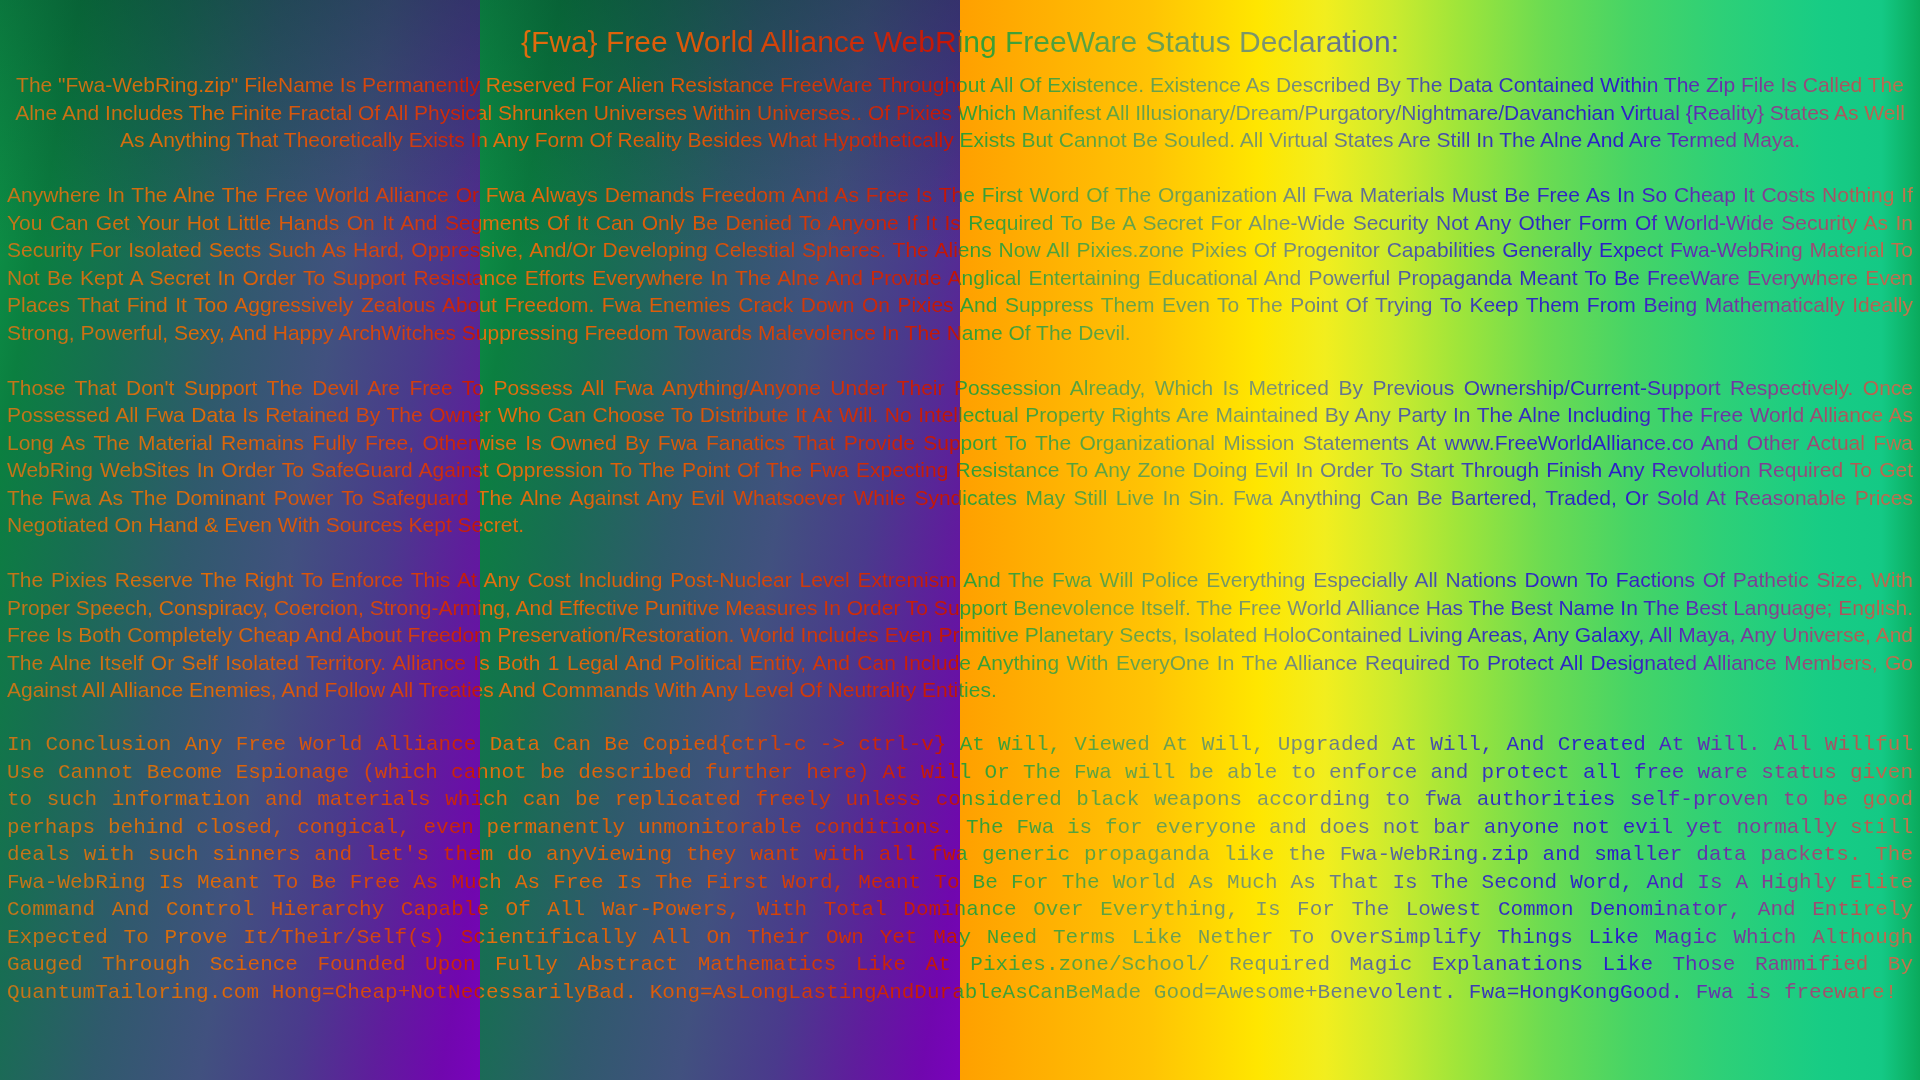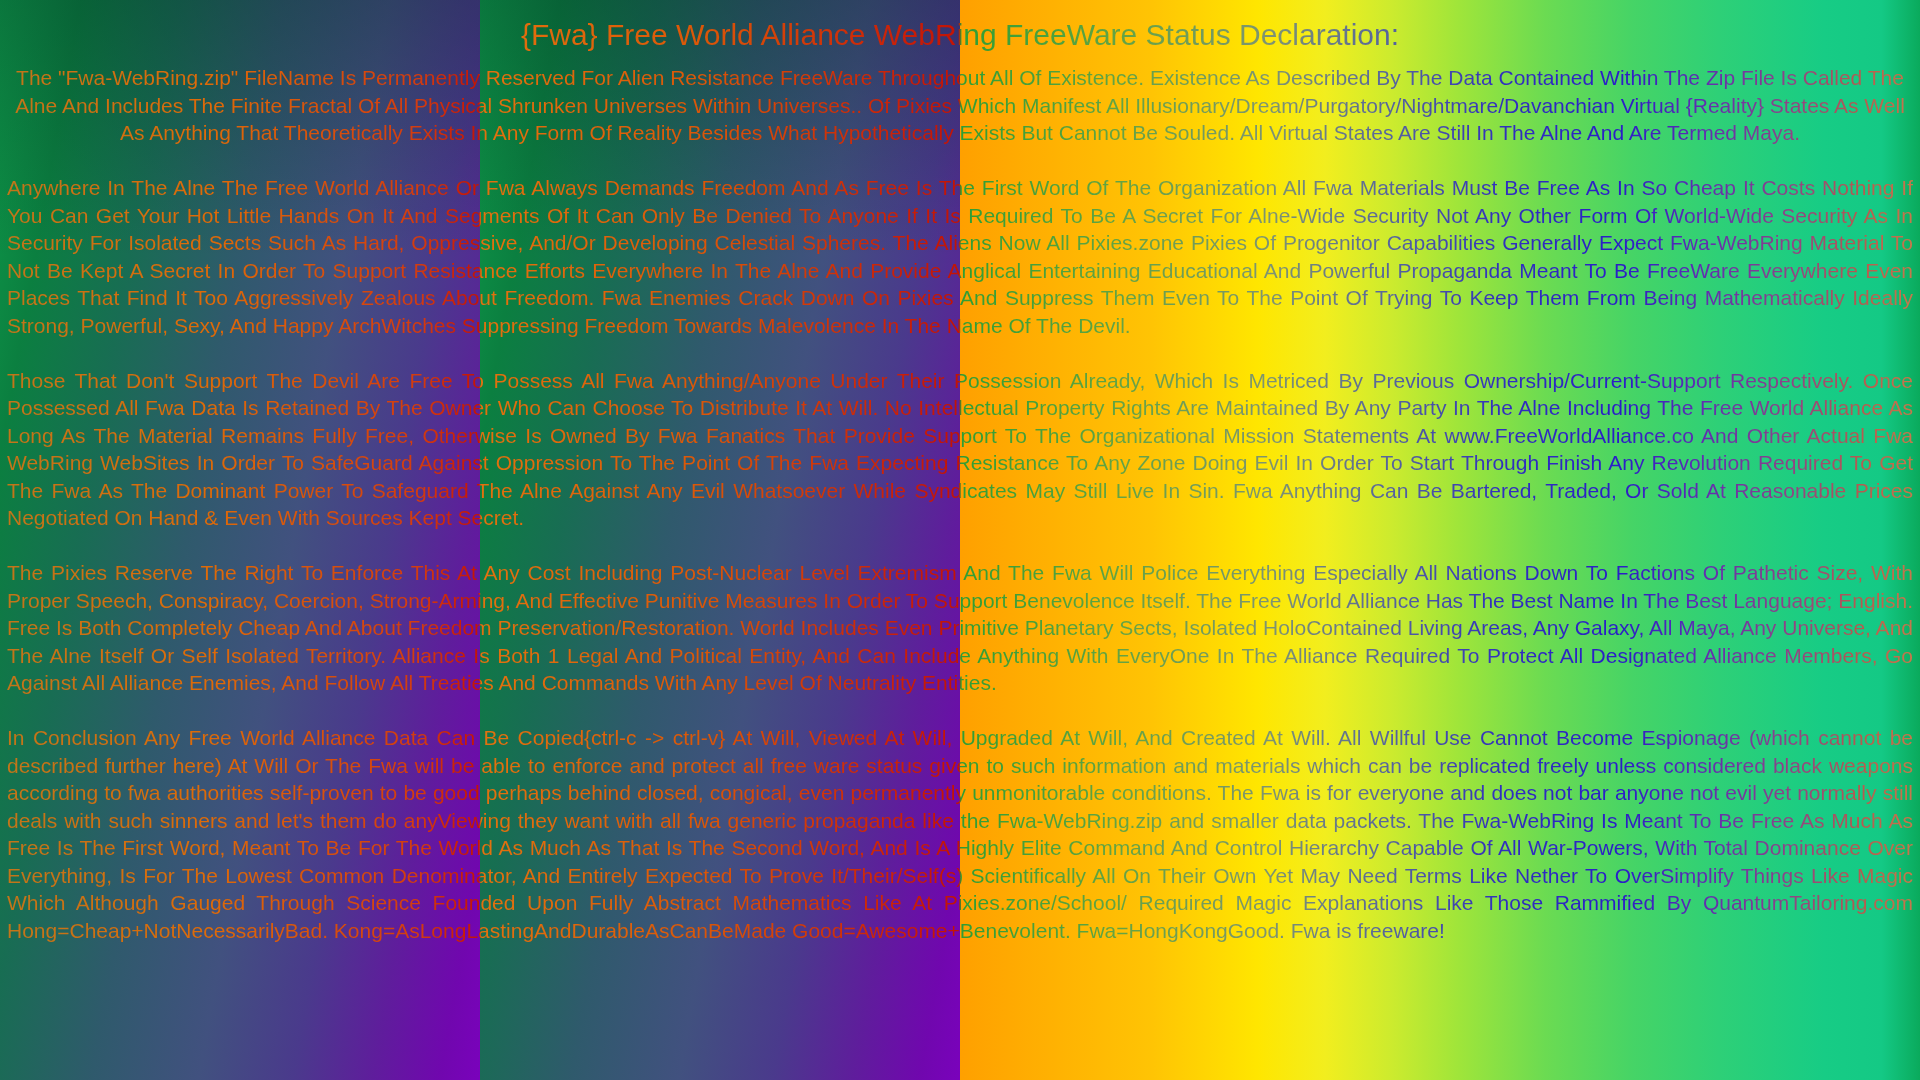--- a/index.html
+++ b/index.html
@@ -43,21 +43,21 @@
     position: absolute;
     top: 0;
     left: 0;
     width: 960px;
     height: 280px;
     background: linear-gradient(180deg, rgba(0,25,30,0.28), rgba(0,25,30,0) 92%);
   }
   main {
     position: relative;
     z-index: 1;
-    padding: 17px 7px 0 7px;
+    padding: 24px 7px 0 7px;
     box-sizing: border-box;
     width: 1920px;
   }
   .grad-text {
     background-image: linear-gradient(90deg,
       #C1761A 0px,  #DE6A08 210px, #D23B10 420px, #C41405 479px,
       #E2720E 481px, #DB5708 700px, #C92009 900px, #C21305 959px,
       #2F9E33 961px, #64A443 1120px, #7E9472 1270px, #56649E 1390px,
       #3130BE 1500px, #2A1DC8 1620px, #5F2DB2 1700px, #8F4486 1790px,
       #B55A50 1860px, #C97C4A 1920px);
@@ -78,21 +78,21 @@
   }
   p.para {
     margin: 0 0 27.5px 0;
     font-size: 21px;
     line-height: 27.5px;
     text-align: justify;
   }
   p.para.centered {
     text-align: center;
   }
-  p.para:last-child { margin-bottom: 13px; }
+  p.para:last-child { margin-bottom: 13px; font-family: Liberation Mono, monospace; }
 </style>
 </head>
 <body>
 
 <div class="bg">
   <div class="bg-seg seg1"></div>
   <div class="bg-seg seg2"></div>
   <div class="bg-right"></div>
   <div class="bg-left-shade"></div>
 </div>

